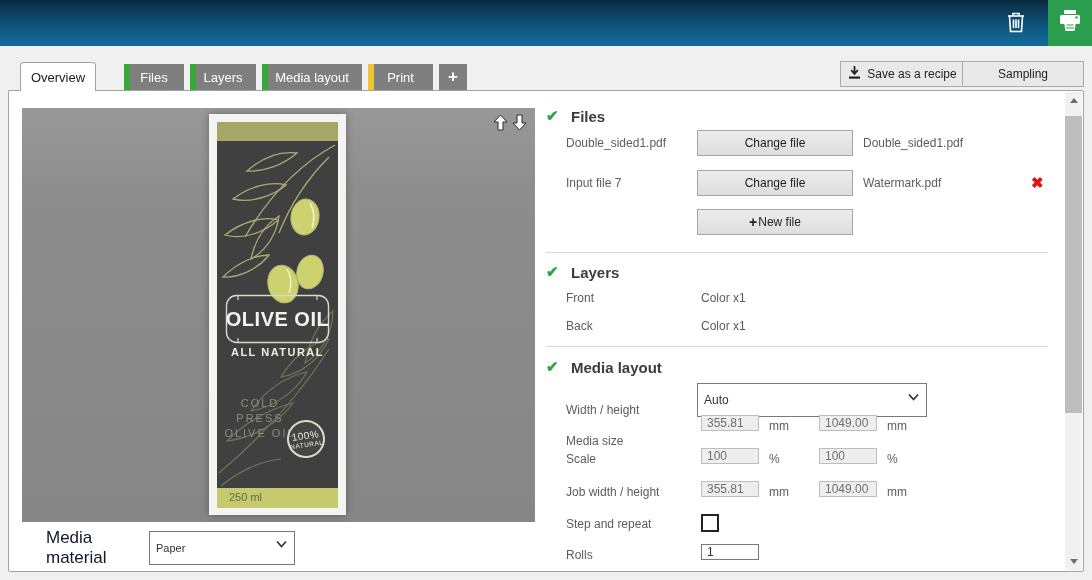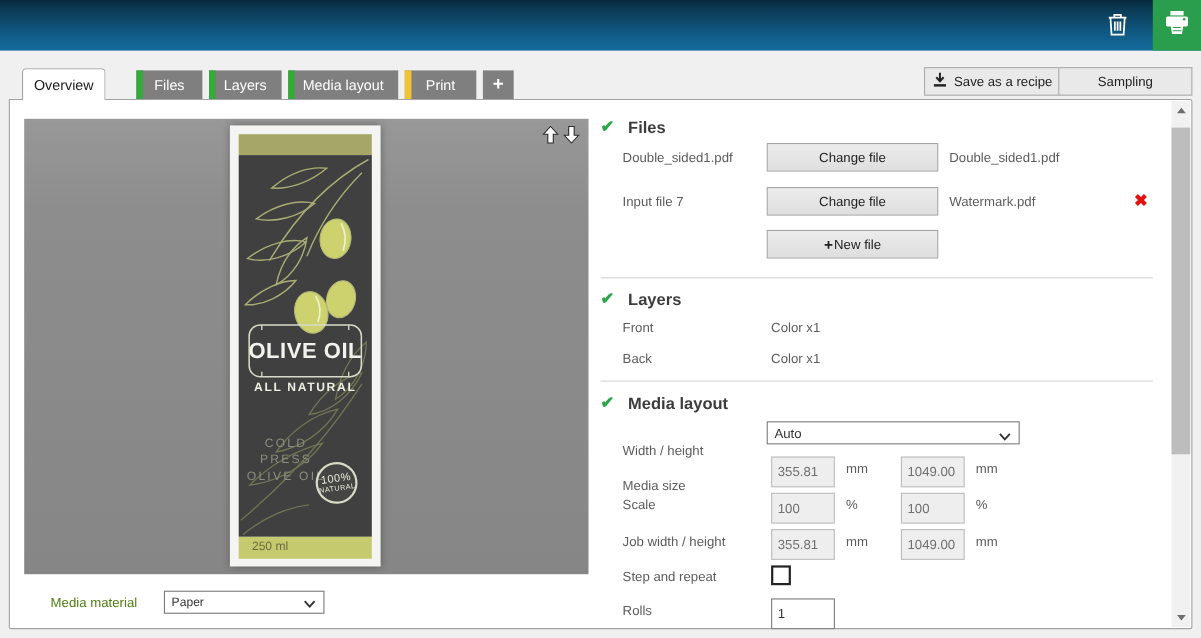--- a/index.html
+++ b/index.html
@@ -98,21 +98,21 @@
   .label-badge {
     position:absolute; left:70px; top:279px; width:38px; height:38px;
     border:2px solid #d9dbc9; border-radius:50%;
     display:flex; flex-direction:column; align-items:center; justify-content:center;
     color:#e6e8d8; transform:rotate(-8deg); background:rgba(91,96,85,.2);
   }
   .label-badge .b1 { font-size:10px; letter-spacing:.5px; }
   .label-badge .b2 { font-size:6.5px; letter-spacing:.5px; }
 
   .media-material-row { position:absolute; left:37px; top:446px; height:21px; display:flex; align-items:center; }
-  .media-material-row .lbl { font-size:12px; color:#4d7c0f; width:103px; }
+  .media-material-row .lbl { font-size:17px; color:#0f172a; width:103px; }
 
   
   .check {
     position:absolute; left:537px; width:18px; font-size:15px; font-weight:bold;
     color:#29a745; line-height:18px;
   }
   .sec-heading { position:absolute; left:562px; font-size:15px; font-weight:600; color:#3c3c3c; }
   .divider { position:absolute; left:537px; width:502px; height:0; border-top:1px solid #d4d4d4; }
 
   .row-label { position:absolute; left:557px; font-size:12px; color:#5c5c5c; }
@@ -122,28 +122,28 @@
     position:absolute; left:688px; width:156px; height:26px;
     background:linear-gradient(180deg,#ececec,#dedede); border:1px solid #a5a5a5;
     font-size:12px; color:#222; display:flex; align-items:center; justify-content:center;
     cursor:pointer; font-family:"Liberation Sans", sans-serif;
   }
   .btn .plus { font-weight:bold; font-size:14px; margin-right:1px; }
   .remove-x { position:absolute; left:1022px; font-size:15px; font-weight:bold; color:#e01212; cursor:pointer; line-height:16px; }
 
   .select {
     position:absolute; left:688px; height:21px; background:#fff; border:1px solid #7a7a7a;
-    display:flex; align-items:center; font-size:12px; color:#333; padding:3px 6px; cursor:pointer;
+    display:flex; align-items:center; font-size:12px; color:#333; padding:16px 6px; cursor:pointer;
   }
   .select .chev { position:absolute; right:7px; top:6px; }
   .select.sel-media-size { width:230px; }
   .select.sel-material { position:relative; left:0; width:146px; font-size:11px; }
 
   .tinput {
-    position:absolute; width:58px; height:28px; border:1px solid #bdbdbd; background:#eeeeee;
+    position:absolute; width:58px; height:16px; border:1px solid #bdbdbd; background:#eeeeee;
     font-size:12px; color:#6f6f6f; padding:0 5px; font-family:"Liberation Sans", sans-serif;
   }
   .tinput.enabled { background:#fff; border:1px solid #7a7a7a; color:#333; }
   .unit { position:absolute; font-size:12px; color:#5c5c5c; }
   .cb {
     position:absolute; left:692px; width:18px; height:18px; background:#fff;
     border:2px solid #222; cursor:pointer;
   }
 
   

